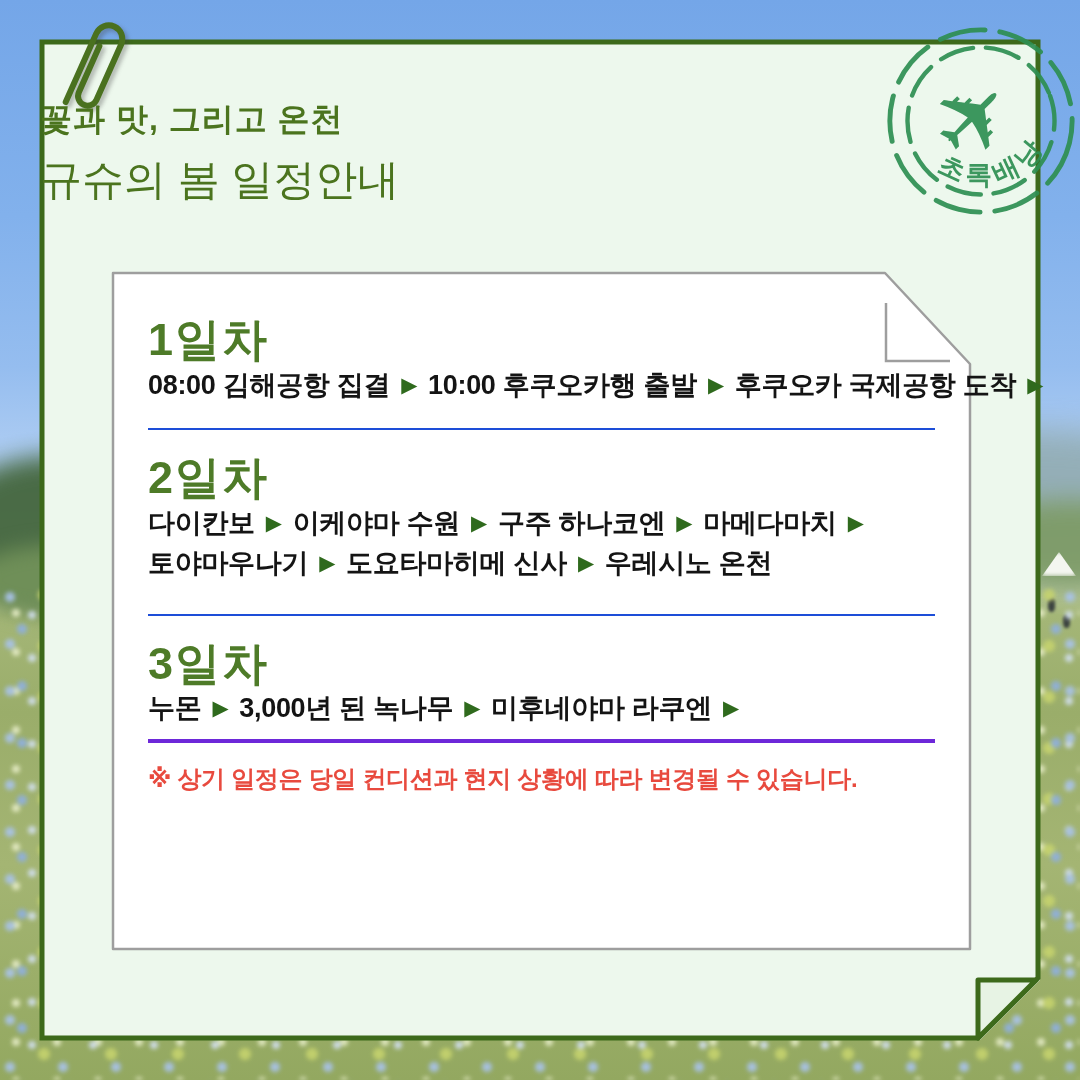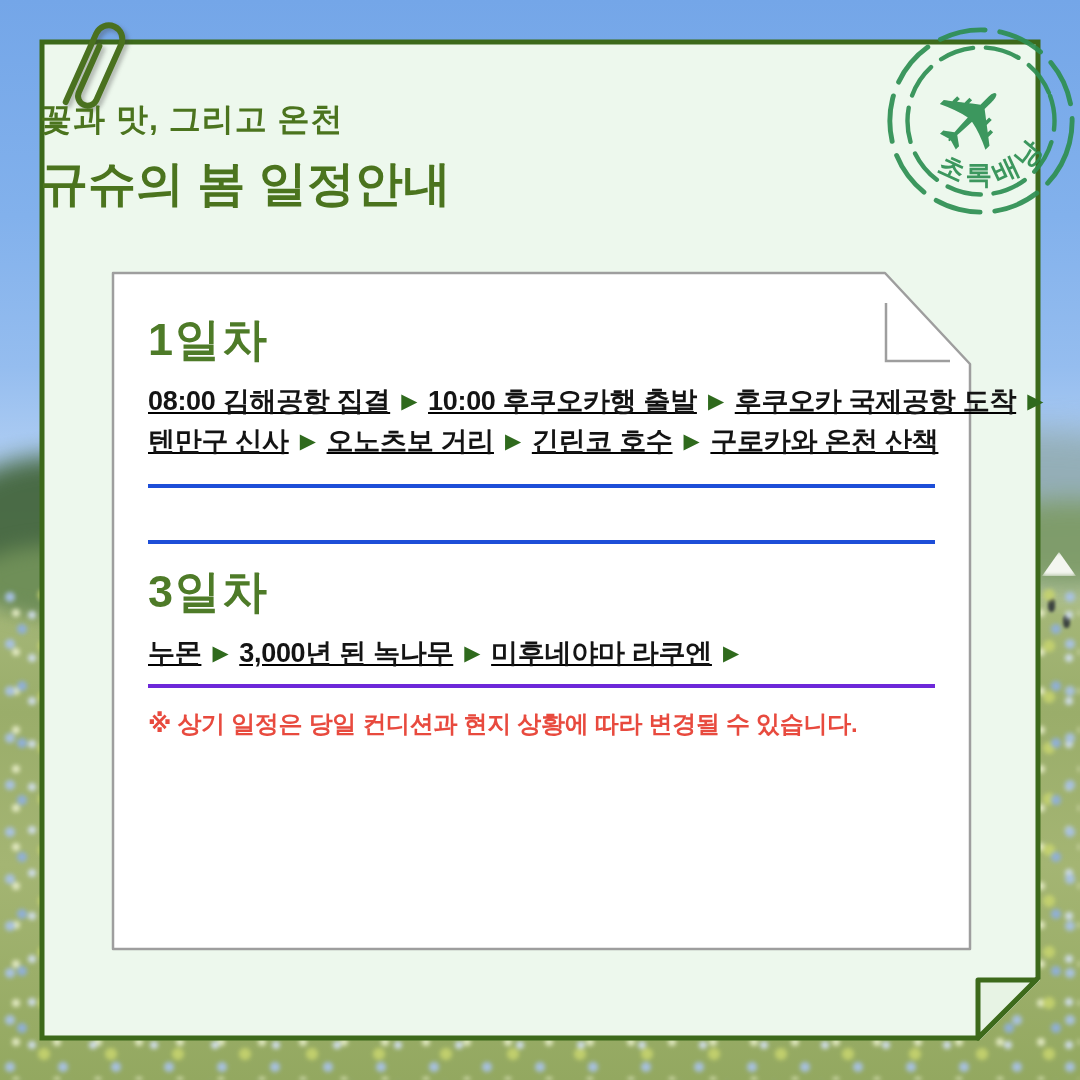--- a/index.html
+++ b/index.html
@@ -45,31 +45,31 @@
   }
   .card-border-svg{position:absolute;left:38px;top:38px;width:1004px;height:1004px;}
   
   .clip-svg{position:absolute;left:46px;top:2px;width:96px;height:136px;
     filter:drop-shadow(3px 3px 2px rgba(60,60,60,.35));}
   
   .stamp-svg{position:absolute;left:883px;top:23px;width:196px;height:196px;opacity:.92;}
   
   .header{position:absolute;left:40px;top:0;width:1000px;text-align:left;}
   .subtitle{margin-top:98px;font-size:32px;font-weight:bold;color:var(--title-green,#4b741e);letter-spacing:1px;}
-  .title{margin-top:10px;font-size:48px;font-weight:bold;color:var(--title-green,#4b741e);letter-spacing:0px;}
+  .title{margin-top:10px;font-size:42px;font-weight:normal;color:var(--title-green,#4b741e);letter-spacing:0px;}
   
   .note{position:absolute;left:110px;top:270px;width:863px;height:683px;}
   .note-svg{position:absolute;left:0;top:0;width:863px;height:683px;}
   .note-content{position:absolute;left:38px;top:44px;right:38px;bottom:0;}
-  .day-section{border-bottom:4px solid #1d4ed8;}
+  .day-section{border-bottom:2px solid #1d4ed8;}
   .day-0{padding:0 0 22px 0;}
   .day-1{padding:22px 0 30px 0;}
   .day-2{padding:22px 0 10px 0;border-bottom:4px solid #6d28d9;}
   .day-label{font-size:45px;line-height:1.15;font-weight:bold;color:var(--day-green,#4e7b28);letter-spacing:2px;}
-  .day-lines{margin-top:16px;text-decoration:underline;}
+  .day-lines{}
   .itin-line{font-size:27px;line-height:38px;font-weight:bold;color:var(--body-text,#141414);letter-spacing:-0.3px;white-space:nowrap;}
   .arrow{color:var(--arrow-green,#2f6a1d);font-size:21px;margin:0 11px;display:inline-block;transform:translateY(-2px);}
   .notice{margin-top:20px;text-align:left;font-size:24px;font-weight:bold;color:var(--notice-red,#e84a3e);letter-spacing:-0.3px;}
 </style>
 </head>
 <body>
 
 <div class="bg-sky"></div>
 <div class="blob trees-left"></div>
 <div class="blob trees-left2"></div>
@@ -112,25 +112,29 @@
 <div class="note">
   <svg class="note-svg" viewBox="0 0 863 683">
     <path d="M3,3 H775 L860,94 V679 H3 Z" fill="#ffffff" stroke="#9e9e9e" stroke-width="2.5" stroke-linejoin="round"></path>
     <polyline points="776,33 776,91 840,91" fill="none" stroke="#9e9e9e" stroke-width="2.5"></polyline>
   </svg>
   <div class="note-content">
   <div class="day-section day-0">
     <div class="day-label">1일차</div>
     <div class="day-lines">
           <div class="itin-line"><span class="seg">08:00 김해공항 집결</span><span class="arrow">▶</span><span class="seg">10:00 후쿠오카행 출발</span><span class="arrow">▶</span><span class="seg">후쿠오카 국제공항 도착</span><span class="arrow">▶</span></div>
-          <div class="itin-line"><span class="seg">텐만구 신사</span><span class="arrow">▶</span><span class="seg">오노츠보 거리</span><span class="arrow">▶</span><span class="seg">긴린코 호수</span><span class="arrow">▶</span><span class="seg">구로카와 온천 산책</span></div>
         </div>
   </div>
 
   <div class="day-section day-1">
+    <div class="day-label">2일차</div>
+    <div class="day-lines">
+          <div class="itin-line"><span class="seg">다이칸보</span><span class="arrow">▶</span><span class="seg">이케야마 수원</span><span class="arrow">▶</span><span class="seg">구주 하나코엔</span><span class="arrow">▶</span><span class="seg">마메다마치</span><span class="arrow">▶</span></div>
+          <div class="itin-line"><span class="seg">토야마우나기</span><span class="arrow">▶</span><span class="seg">도요타마히메 신사</span><span class="arrow">▶</span><span class="seg">우레시노 온천</span></div>
+        </div>
   </div>
 
   <div class="day-section day-2">
     <div class="day-label">3일차</div>
     <div class="day-lines">
           <div class="itin-line"><span class="seg">누몬</span><span class="arrow">▶</span><span class="seg">3,000년 된 녹나무</span><span class="arrow">▶</span><span class="seg">미후네야마 라쿠엔</span><span class="arrow">▶</span></div>
         </div>
   </div>
 <div class="notice">※ 상기 일정은 당일 컨디션과 현지 상황에 따라 변경될 수 있습니다.</div>
     </div>

